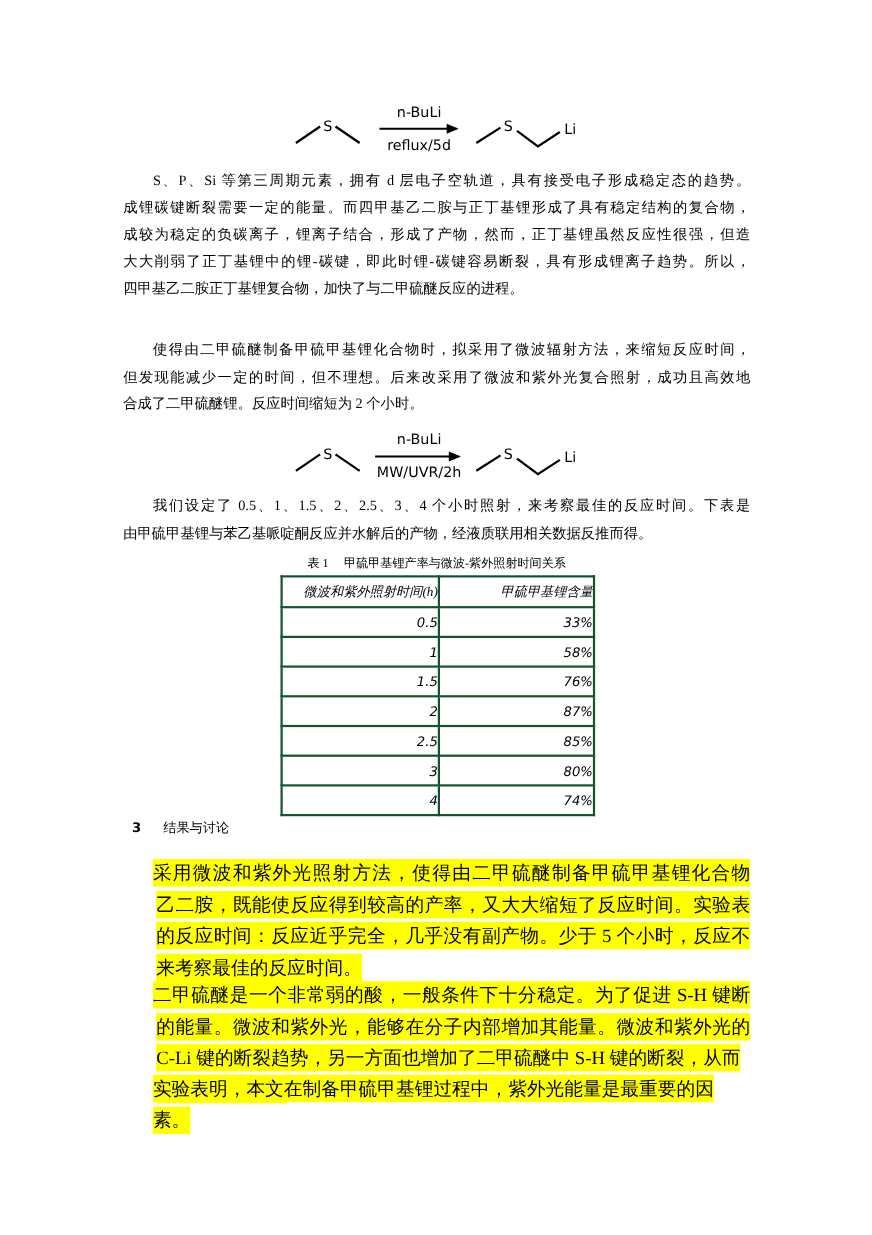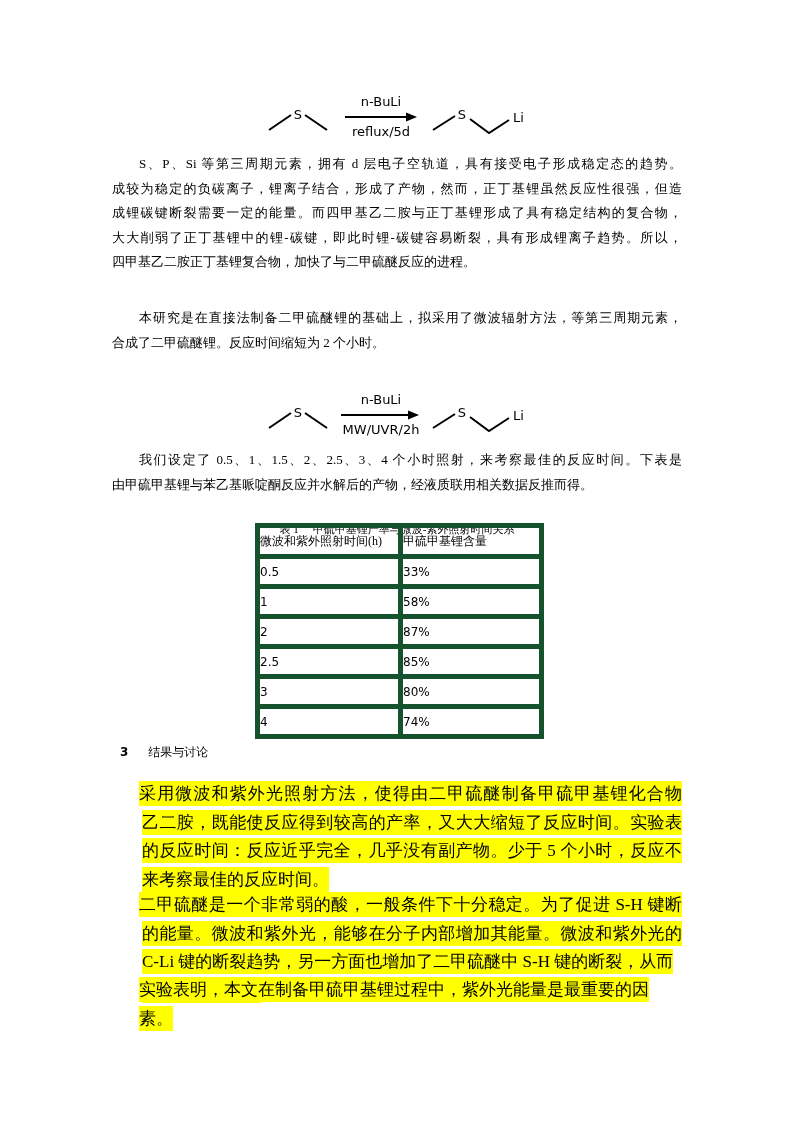--- a/index.html
+++ b/index.html
@@ -24,22 +24,22 @@
   .para .indent { padding-left: 27px; }
 
   
   .tbl-caption { position: absolute; left: 0; width: 570px; text-align: center;
     font-size: 11px; }
   .tbl-caption .cap-label { margin-right: 14px; }
 
   
   table.data { position: absolute; border-collapse: collapse; table-layout: fixed; }
   table.data th, table.data td {
-    border: 5px solid #14532d; text-align: left; vertical-align: middle;
-    font-weight: normal; font-size: 12px; padding: 0;
+    border: 2px solid #14532d; text-align: right; vertical-align: middle;
+    font-weight: normal; font-size: 12px; padding: 0; font-style: italic;
   }
   table.data th { height: 26px; }
   table.data td { height: 25px; font-family: "DejaVu Sans", "Liberation Serif", serif; font-size: 12px; }
 
   
   .sec-heading { position: absolute; left: 8px; font-size: 12px; }
   .sec-heading .sec-num { font-family: "DejaVu Sans", sans-serif; font-weight: bold; margin-right: 20px; }
 
   
   .hpara { position: absolute; left: 0; width: 570px; font-size: 17px; }
@@ -65,28 +65,29 @@
         <text x="116" y="48" text-anchor="middle">reflux/5d</text>
         <path class="bond" d="M168 42 L190 28"></path>
         <text x="197" y="31" text-anchor="middle">S</text>
         <path class="bond" d="M205 31 L224 45 L244 32"></path>
         <text x="248" y="34" text-anchor="start">Li</text>
       </svg>
     </div>
 
     <div class="para" style="top:152px;">
       <div class="line just indent">S、P、Si 等第三周期元素，拥有 d 层电子空轨道，具有接受电子形成稳定态的趋势。</div>
+      <div class="line just">成锂碳键断裂需要一定的能量。而四甲基乙二胺与正丁基锂形成了具有稳定结构的复合物，</div>
       <div class="line just">成较为稳定的负碳离子，锂离子结合，形成了产物，然而，正丁基锂虽然反应性很强，但造</div>
-      <div class="line just">成锂碳键断裂需要一定的能量。而四甲基乙二胺与正丁基锂形成了具有稳定结构的复合物，</div>
       <div class="line just">大大削弱了正丁基锂中的锂-碳键，即此时锂-碳键容易断裂，具有形成锂离子趋势。所以，</div>
       <div class="line">四甲基乙二胺正丁基锂复合物，加快了与二甲硫醚反应的进程。</div>
     </div>
 
     <div class="para" style="top:306px;">
-      <div class="line just indent">本研究是在直接法制备二甲硫醚锂的基础上，拟采用了微波辐射方法，等第三周期元素，</div>
+      <div class="line just indent">使得由二甲硫醚制备甲硫甲基锂化合物时，拟采用了微波辐射方法，来缩短反应时间，</div>
+      <div class="line just">但发现能减少一定的时间，但不理想。后来改采用了微波和紫外光复合照射，成功且高效地</div>
       <div class="line">合成了二甲硫醚锂。反应时间缩短为 2 个小时。</div>
     </div>
 
     <div class="scheme" style="top:386px;">
       <svg width="264" height="58" viewBox="0 0 264 58">
         <path class="bond" d="M4 42 L26 27"></path>
         <text x="33" y="31" text-anchor="middle">S</text>
         <path class="bond" d="M40 27 L62 42"></path>
         <line class="arrow-line" x1="76" y1="29" x2="152" y2="29"></line>
         <polygon points="154,29 143,24.5 143,33.5" fill="#000"></polygon>
@@ -97,21 +98,21 @@
         <path class="bond" d="M205 31 L224 45 L244 32"></path>
         <text x="248" y="34" text-anchor="start">Li</text>
       </svg>
     </div>
 
     <div class="para" style="top:448px;">
       <div class="line just indent">我们设定了 0.5、1、1.5、2、2.5、3、4 个小时照射，来考察最佳的反应时间。下表是</div>
       <div class="line">由甲硫甲基锂与苯乙基哌啶酮反应并水解后的产物，经液质联用相关数据反推而得。</div>
     </div>
 
-    <div class="tbl-caption" style="top:522px;">
+    <div class="tbl-caption" style="top:504px;">
       <span class="cap-label">表 1</span><span>甲硫甲基锂产率与微波-紫外照射时间关系</span>
     </div>
 
     <table class="data" style="top:523px; left:143px; width:284px;">
       <colgroup>
           <col style="width:143px">
           <col style="width:141px">
         </colgroup>
       <thead>
         <tr>
@@ -120,20 +121,24 @@
         </tr>
       </thead>
       <tbody>
         <tr>
           <td>0.5</td>
           <td>33%</td>
         </tr>
         <tr>
           <td>1</td>
           <td>58%</td>
+        </tr>
+        <tr>
+          <td>1.5</td>
+          <td>76%</td>
         </tr>
         <tr>
           <td>2</td>
           <td>87%</td>
         </tr>
         <tr>
           <td>2.5</td>
           <td>85%</td>
         </tr>
         <tr>

